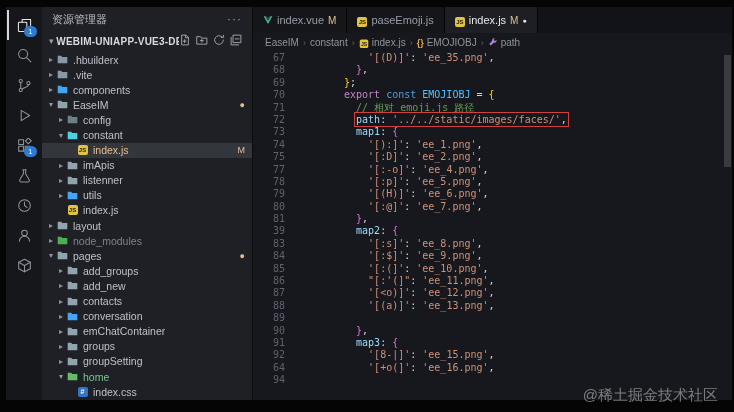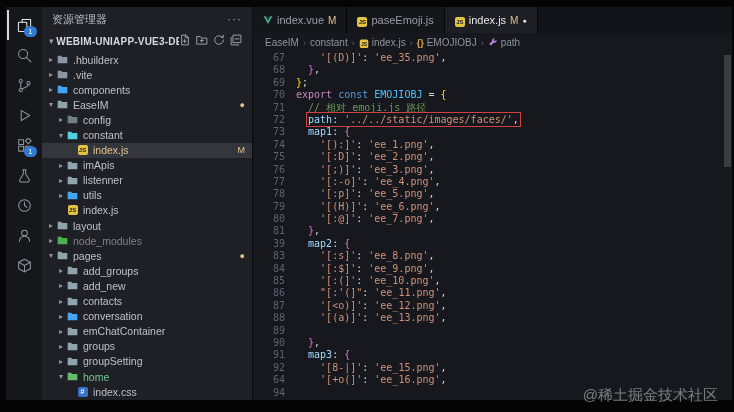--- a/index.html
+++ b/index.html
@@ -49,21 +49,21 @@
   .tab .vue-ic svg{width:10px;height:10px;}
   .breadcrumb{height:19px;display:flex;align-items:center;gap:4px;padding-left:12px;font-size:10px;color:#8f939c;flex:none;}
   .bc-sep{color:#63666e;font-size:9px;}
   .bc-item{display:flex;align-items:center;gap:3px;cursor:pointer;}
   .sym-obj{color:#e8ab53;font-size:9px;font-weight:bold;}
   .sym-prop{color:#b180d7;display:flex;}
   .sym-prop svg{width:10px;height:10px;}
   .bc-js{transform:scale(.85);}
 
   .code{flex:1;position:relative;font-family:"DejaVu Sans Mono","Liberation Mono",monospace;font-size:10px;overflow:hidden;}
-  .cl{height:12.4px;line-height:12.4px;display:flex;}
+  .cl{height:12.4px;line-height:12.4px;display:flex;gap:48px;}
   .ln{width:32px;flex:none;text-align:right;padding-right:11px;color:#5c626e;cursor:pointer;}
   .lc{white-space:pre;}
   .tk-pl{color:var(--tk-pl);} .tk-pu{color:var(--tk-pu);} .tk-st{color:var(--tk-st);}
   .tk-kw{color:var(--tk-kw);} .tk-kc{color:var(--tk-kc);} .tk-vr{color:var(--tk-vr);}
   .tk-pr{color:var(--tk-pr);} .tk-b1{color:var(--tk-b1);} .tk-b2{color:var(--tk-b2);}
   .tk-cm{color:var(--tk-cm);}
   .redbox{outline:1px solid #cf4040;outline-offset:1px;}
   .scrollbar{position:absolute;top:0;right:0;width:9px;height:100%;}
   .sb-thumb{position:absolute;top:3px;right:1px;width:7px;height:112px;background:rgba(120,126,136,.35);cursor:pointer;}
 
@@ -454,24 +454,20 @@
           </div>
           <div class="cl">
             <span class="ln">74</span>
             <span class="lc"><span class="tk-pl">    </span><span class="tk-st">'[):]'</span><span class="tk-pu">: </span><span class="tk-st">'ee_1.png'</span><span class="tk-pu">,</span></span>
           </div>
           <div class="cl">
             <span class="ln">75</span>
             <span class="lc"><span class="tk-pl">    </span><span class="tk-st">'[:D]'</span><span class="tk-pu">: </span><span class="tk-st">'ee_2.png'</span><span class="tk-pu">,</span></span>
           </div>
           <div class="cl">
-            <span class="ln">76</span>
-            <span class="lc"><span class="tk-pl">    </span><span class="tk-st">'[;)]'</span><span class="tk-pu">: </span><span class="tk-st">'ee_3.png'</span><span class="tk-pu">,</span></span>
-          </div>
-          <div class="cl">
             <span class="ln">77</span>
             <span class="lc"><span class="tk-pl">    </span><span class="tk-st">'[:-o]'</span><span class="tk-pu">: </span><span class="tk-st">'ee_4.png'</span><span class="tk-pu">,</span></span>
           </div>
           <div class="cl">
             <span class="ln">78</span>
             <span class="lc"><span class="tk-pl">    </span><span class="tk-st">'[:p]'</span><span class="tk-pu">: </span><span class="tk-st">'ee_5.png'</span><span class="tk-pu">,</span></span>
           </div>
           <div class="cl">
             <span class="ln">79</span>
             <span class="lc"><span class="tk-pl">    </span><span class="tk-st">'[(H)]'</span><span class="tk-pu">: </span><span class="tk-st">'ee_6.png'</span><span class="tk-pu">,</span></span>

